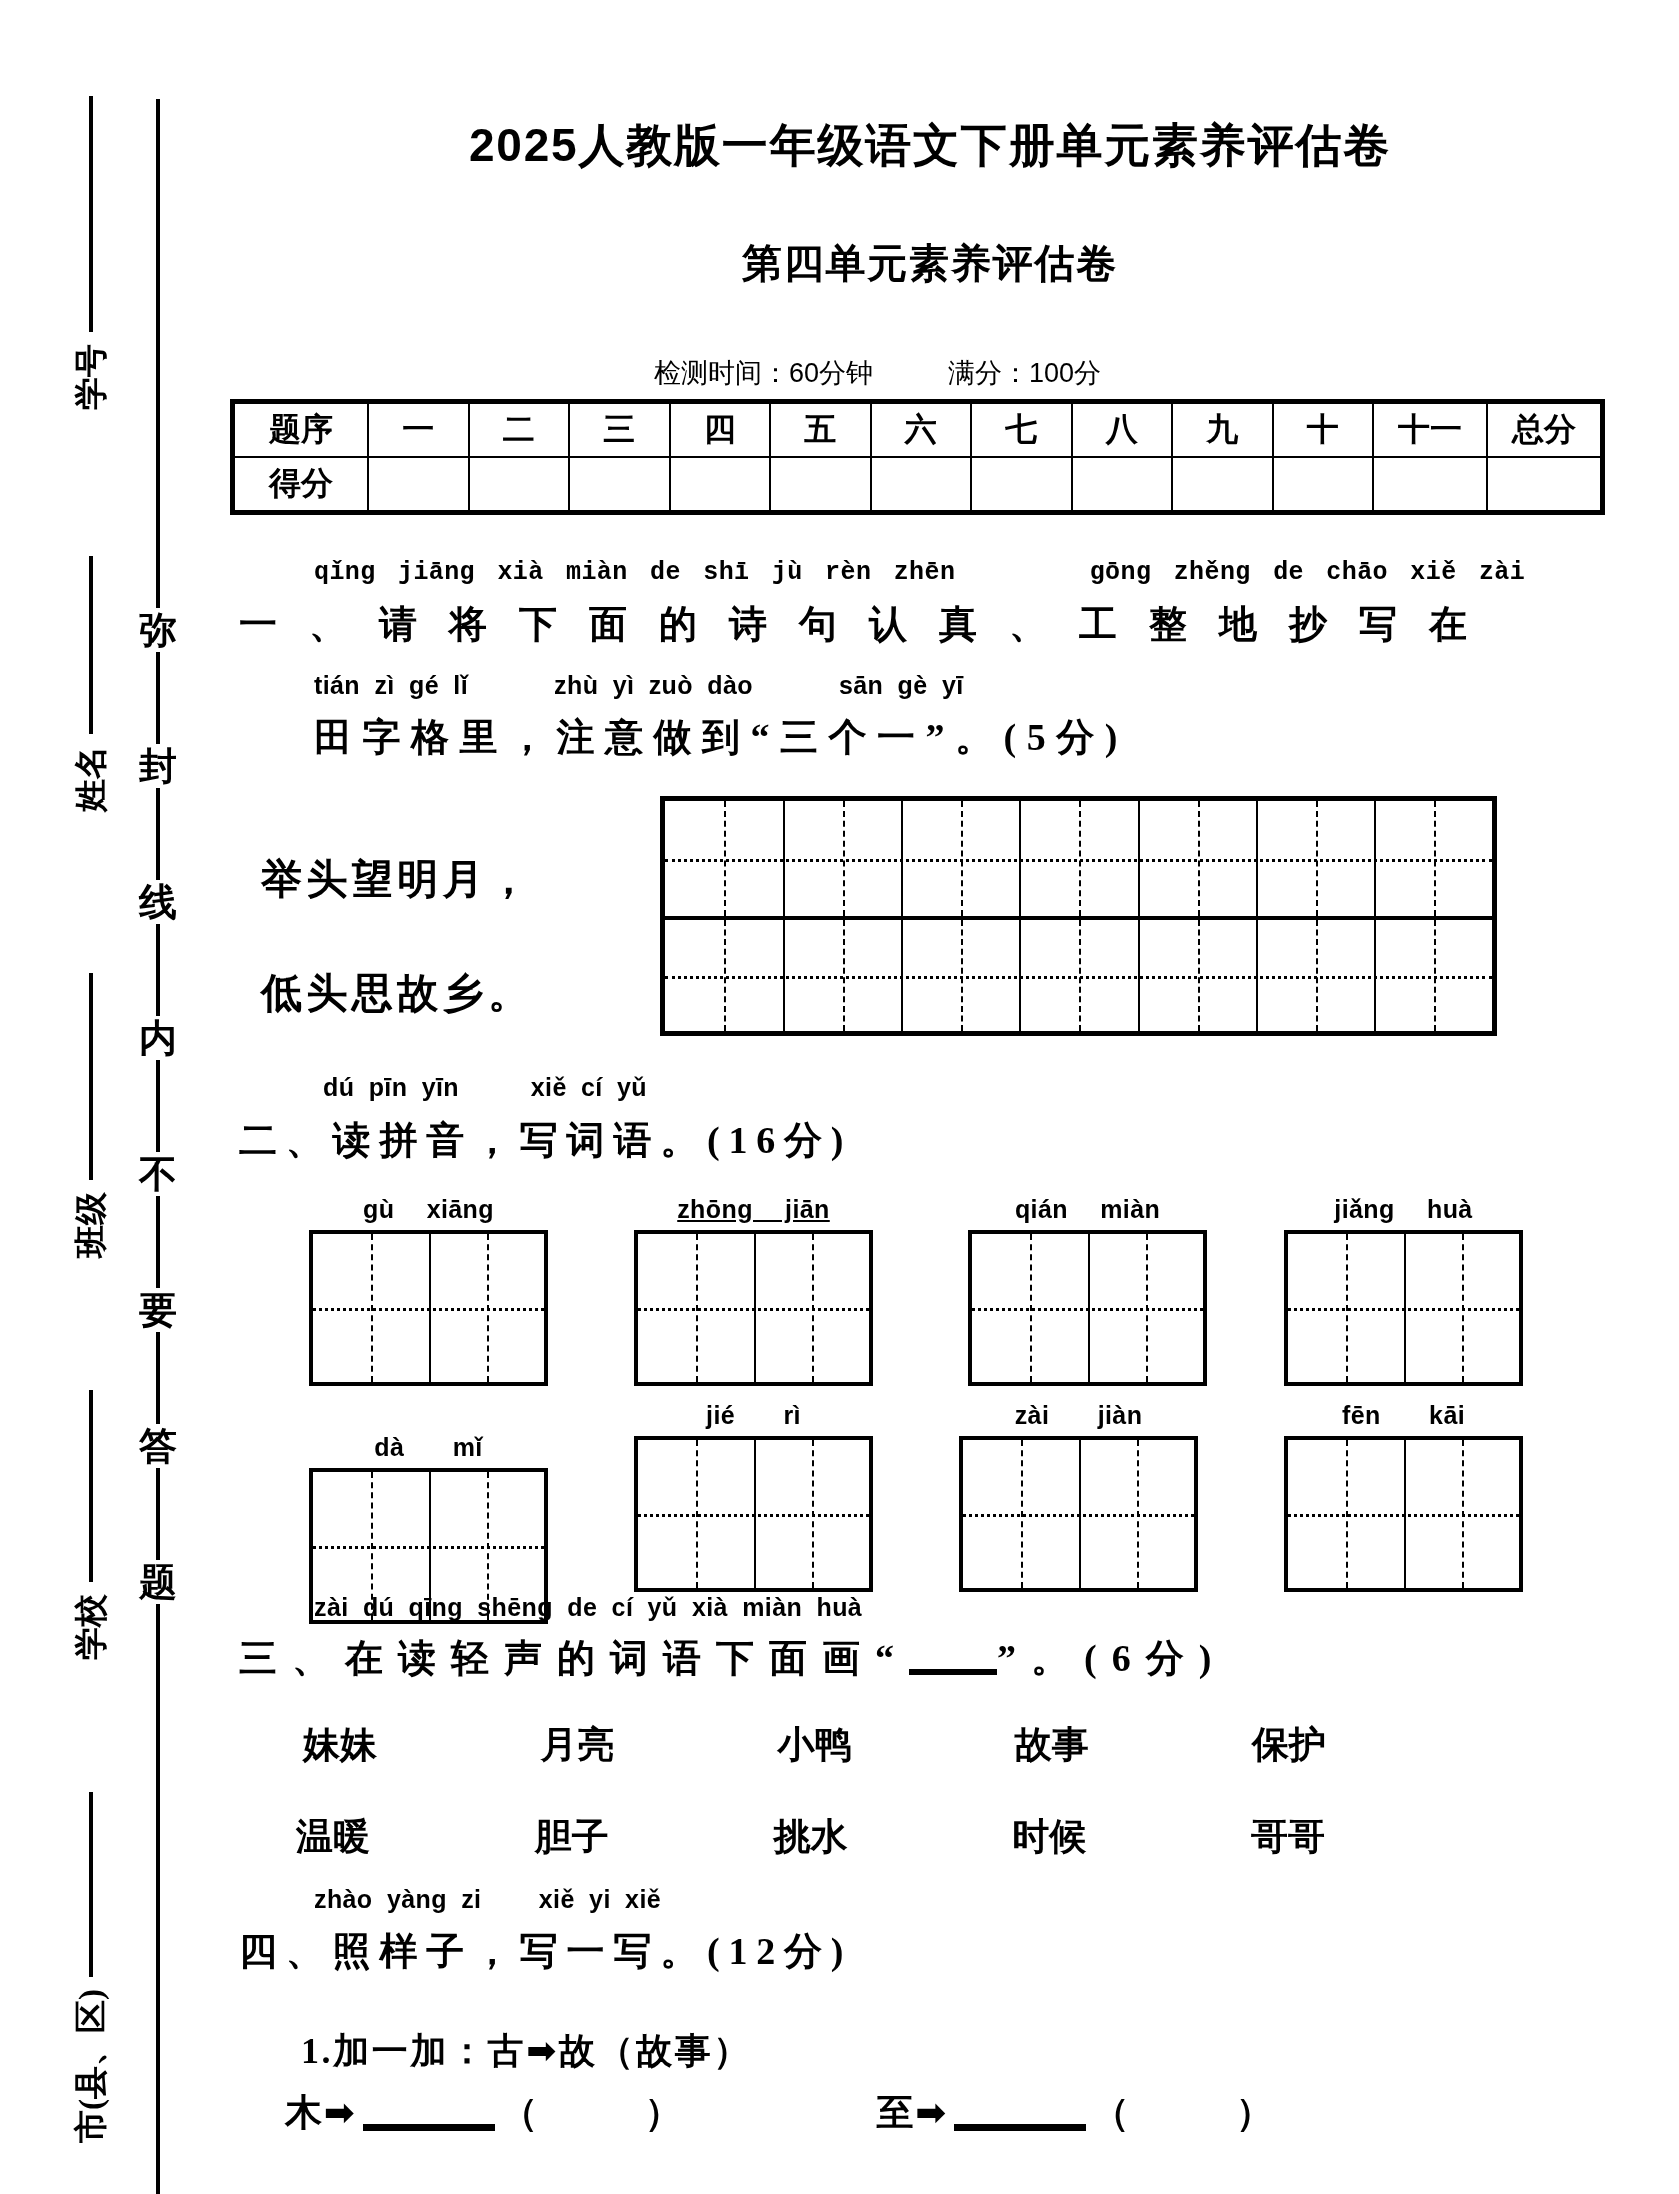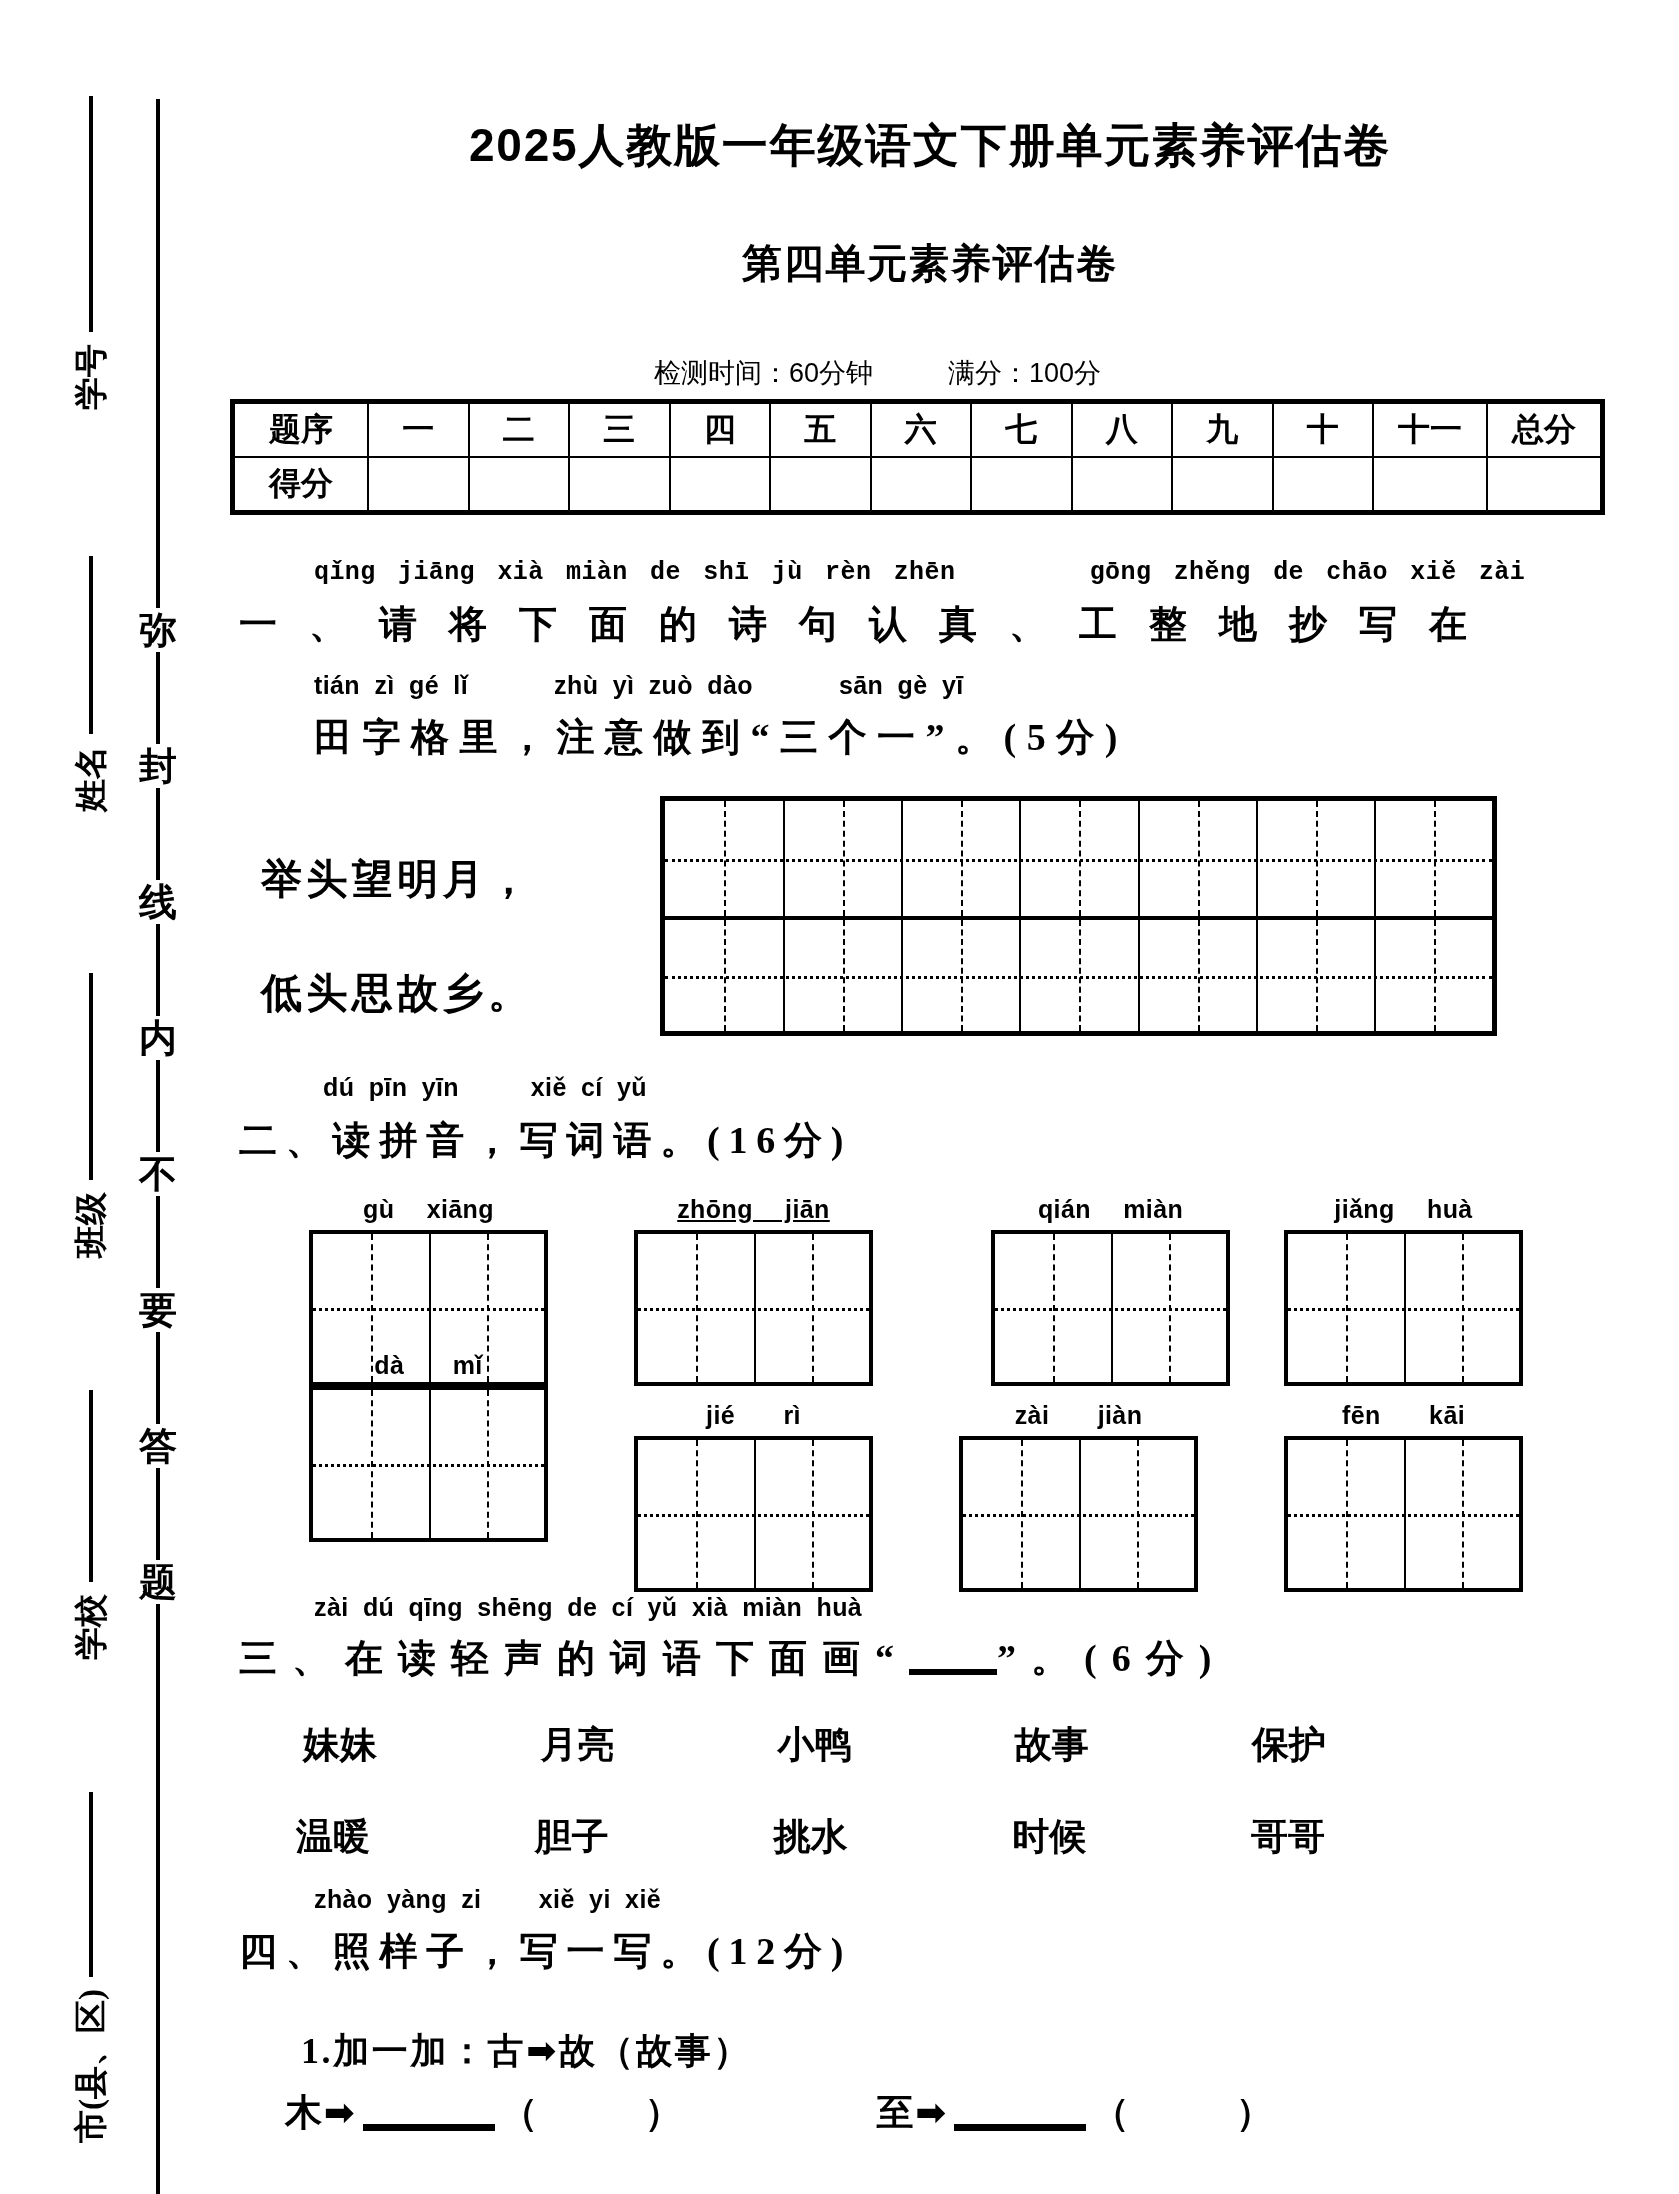--- a/index.html
+++ b/index.html
@@ -206,36 +206,36 @@
       <div class="wb-cell"></div>
     </div>
 </div>
 <div class="wb-group" style="left:634px;top:1195px;text-decoration:underline;">
   <div class="wb-label">zhōng  jiān</div>
   <div class="wb-box">
       <div class="wb-cell"></div>
       <div class="wb-cell"></div>
     </div>
 </div>
-<div class="wb-group" style="left:991px;top:1195px;">
+<div class="wb-group" style="left:968px;top:1195px;">
   <div class="wb-label">qián  miàn</div>
   <div class="wb-box">
       <div class="wb-cell"></div>
       <div class="wb-cell"></div>
     </div>
 </div>
 <div class="wb-group" style="left:1284px;top:1195px;">
   <div class="wb-label">jiǎng  huà</div>
   <div class="wb-box">
       <div class="wb-cell"></div>
       <div class="wb-cell"></div>
     </div>
 </div>
 
-<div class="wb-group" style="left:309px;top:1351px;">
+<div class="wb-group" style="left:309px;top:1433px;">
   <div class="wb-label">dà   mǐ</div>
   <div class="wb-box">
       <div class="wb-cell"></div>
       <div class="wb-cell"></div>
     </div>
 </div>
 <div class="wb-group" style="left:634px;top:1401px;">
   <div class="wb-label">jié   rì</div>
   <div class="wb-box">
       <div class="wb-cell"></div>

